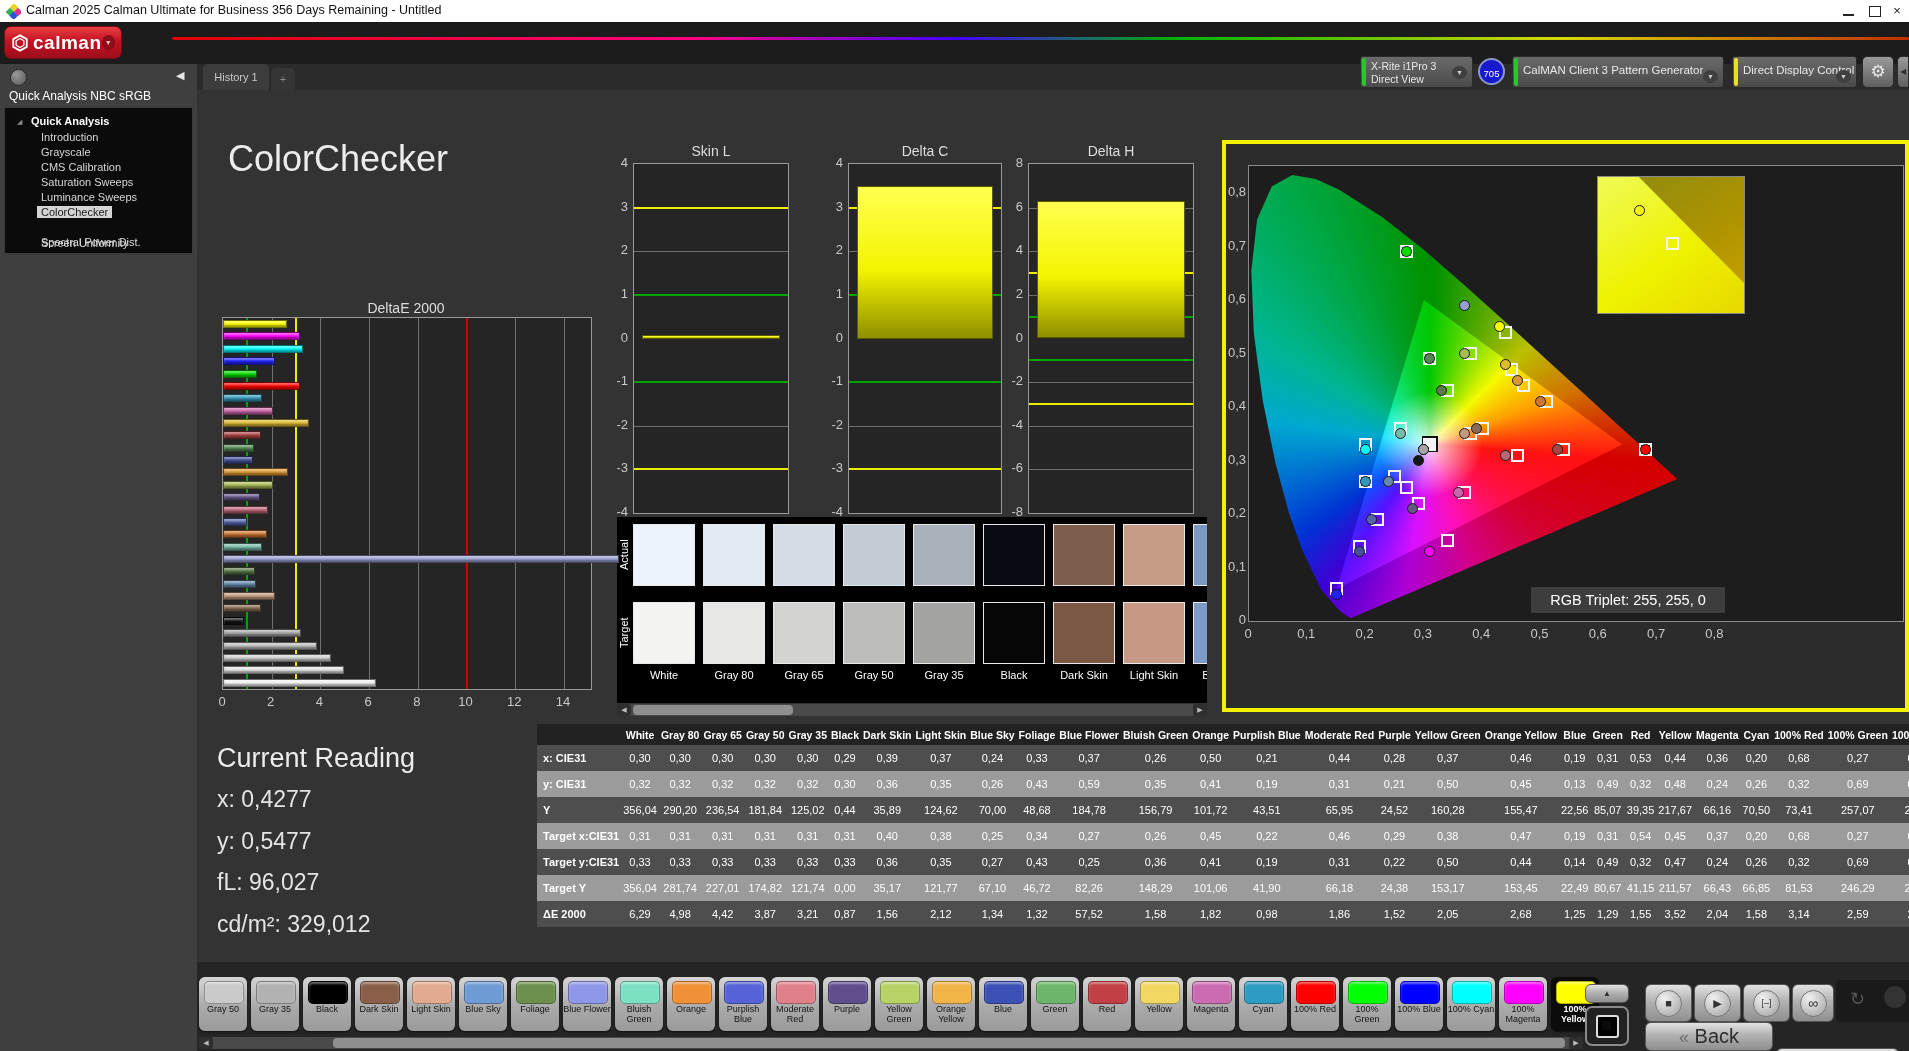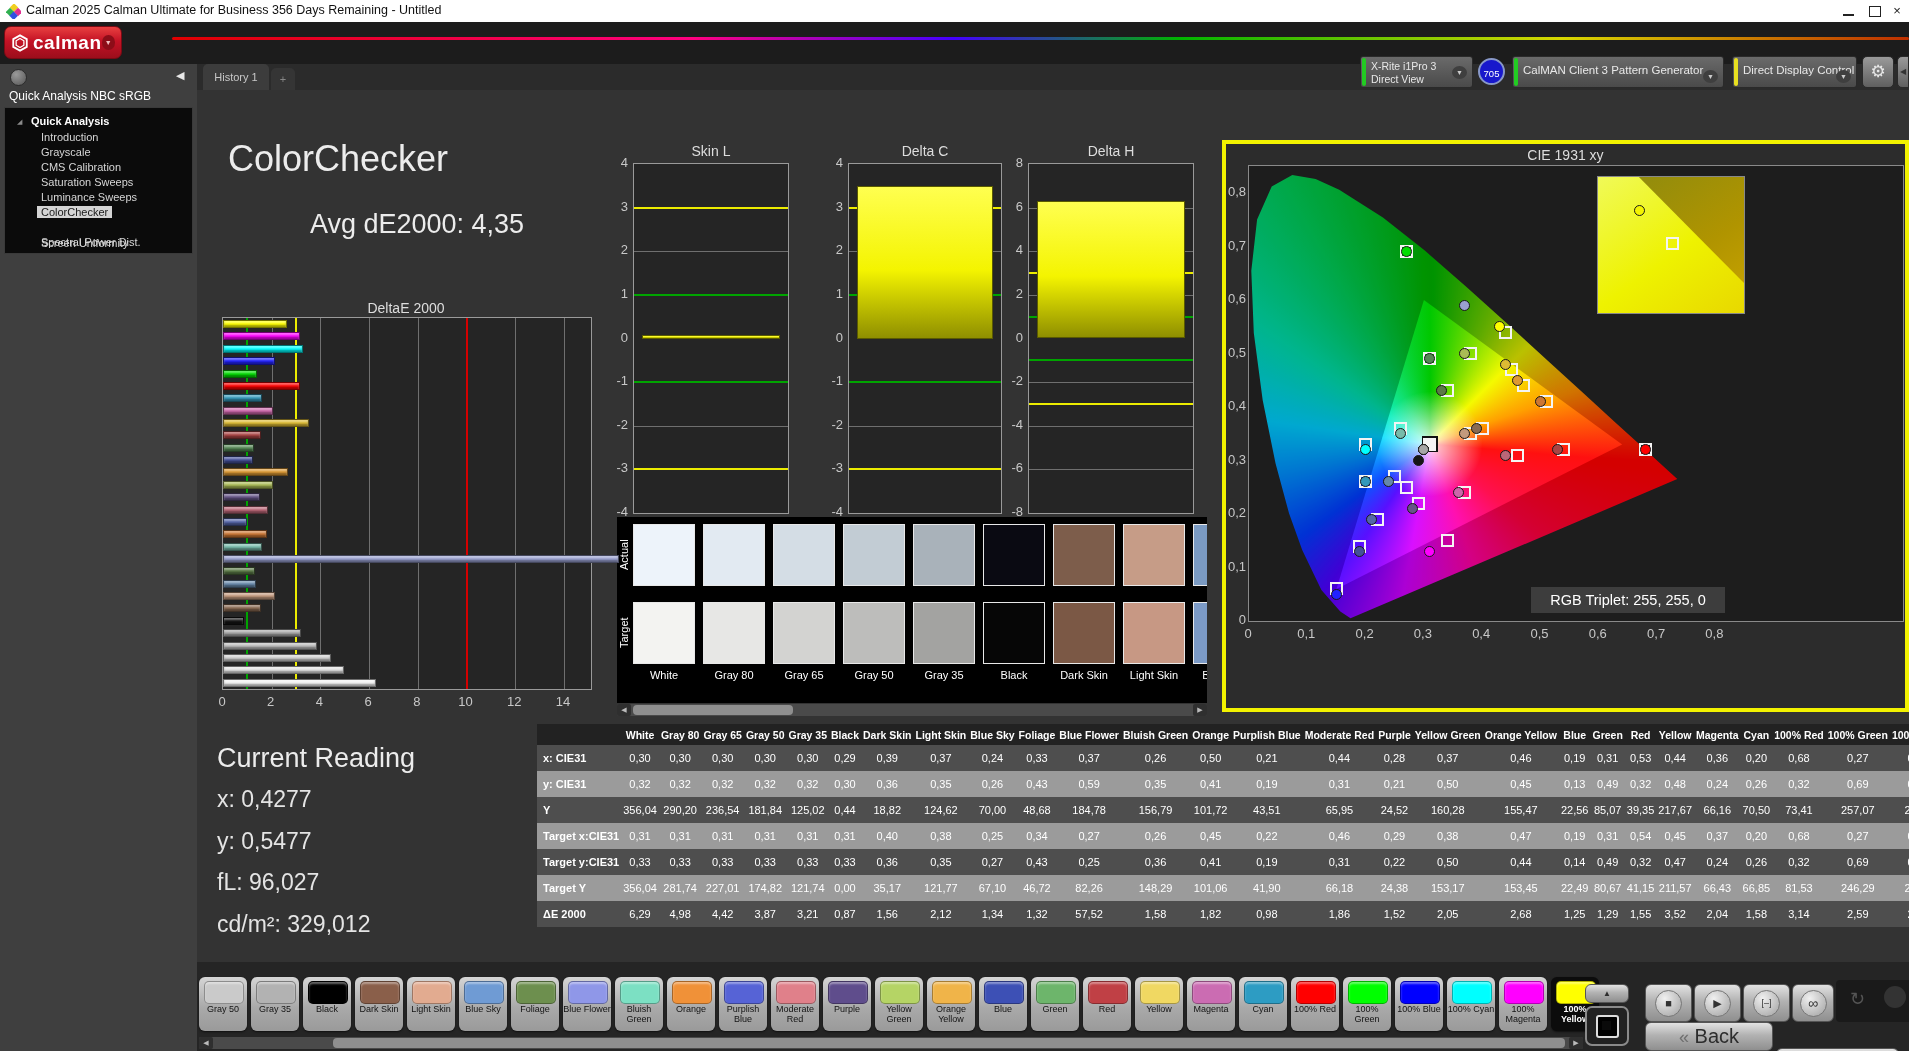--- a/index.html
+++ b/index.html
@@ -172,21 +172,20 @@
       <div class="tree-item" style="top: 83px;">Luminance Sweeps</div>
       <div class="tree-item sel" style="top: 98px;">ColorChecker</div>
       <div class="tree-item" style="top: 129px;">Screen Uniformity</div>
       <div class="tree-item" style="top: 128px;">Spectral Power Dist.</div>
     </div>
 </div>
 
 <div class="abs" id="workspace"></div>
 <div class="abs" id="page-title">ColorChecker</div>
 <div class="abs" id="avgmax">
-  <div>Avg dE2000: 4,35</div>
 </div>
 
 <div class="charttitle" style="left:222px;top:300px;width:368px">DeltaE 2000</div>
 <div class="plot" id="deltae-plot" style="left:222px;top:317px;width:368px;height:371px;overflow:visible">
     <div class="gridv" style="left: 48.72px;"></div>
     <div class="gridv" style="left: 97.44px;"></div>
     <div class="gridv" style="left: 146.16px;"></div>
     <div class="gridv" style="left: 194.88px;"></div>
     <div class="gridv" style="left: 292.32px;"></div>
     <div class="gridv" style="left: 341.04px;"></div>
@@ -309,21 +308,20 @@
     <div class="swatch" style="left: 576px; top: 85px; background: rgb(123, 154, 198);"></div>
     <div class="swlab" style="left: 572px; top: 152px;">Blue Sky</div>
   </div>
 <div class="hscroll" style="left:617px;top:704px;width:590px;height:12px">
   <div class="harrow" style="left:0">◀</div>
   <div class="hthumb" style="left:16px;width:160px"></div>
   <div class="harrow" style="right:0">▶</div>
 </div>
 
 <div class="abs" id="ciepanel">
-  <div class="charttitle" style="left:0;top:3px;width:100%">CIE 1931 xy</div>
   <div id="cieplot">
     <div id="horseshoe" style="clip-path: polygon(101.5px 452.3px, 91.3px 445.5px, 72.4px 424.1px, 53.2px 384px, 40.1px 347.6px, 26.5px 297.2px, 13.7px 234.2px, 4.8px 167px, 2.3px 104.7px, 8.1px 53.6px, 22.7px 20.6px, 43.3px 8.9px, 66.6px 13px, 90.2px 23.8px, 133.9px 51.4px, 175.8px 84.6px, 217.5px 120.9px, 258.9px 158.2px, 298.8px 194.7px, 335.3px 228.1px, 365.5px 255.7px, 388.2px 276.3px, 403.1px 290.1px, 419.2px 304.7px, 428.3px 313.1px);"></div>
     <div id="gamut" style="clip-path: polygon(373.1px 278.4px, 174.9px 134px, 87.5px 422.9px);"></div>
   <div class="cies" style="left: 172.73px; top: 270.45px; border-color: rgb(17, 17, 17); width: 16px; height: 16px; background: rgb(244, 244, 244);"></div>
       <div class="ciec" style="left: 169.4px; top: 278.3px; background: rgb(242, 242, 242);"></div>
       <div class="cies" style="left: 174.23px; top: 271.95px;"></div>
       <div class="ciec" style="left: 169.4px; top: 278.3px; background: rgb(226, 226, 226);"></div>
       <div class="cies" style="left: 174.23px; top: 271.95px;"></div>
       <div class="ciec" style="left: 169.4px; top: 278.3px; background: rgb(208, 208, 208);"></div>
       <div class="cies" style="left: 174.23px; top: 271.95px;"></div>
@@ -508,21 +506,21 @@
         <td>0,05</td>
       </tr>
       <tr style="background: rgb(78, 78, 78);">
         <td class="rowlab">Y</td>
         <td>356,04</td>
         <td>290,20</td>
         <td>236,54</td>
         <td>181,84</td>
         <td>125,02</td>
         <td>0,44</td>
-        <td>18,82</td>
+        <td>35,89</td>
         <td>124,62</td>
         <td>70,00</td>
         <td>48,68</td>
         <td>184,78</td>
         <td>156,79</td>
         <td>101,72</td>
         <td>43,51</td>
         <td>65,95</td>
         <td>24,52</td>
         <td>160,28</td>

